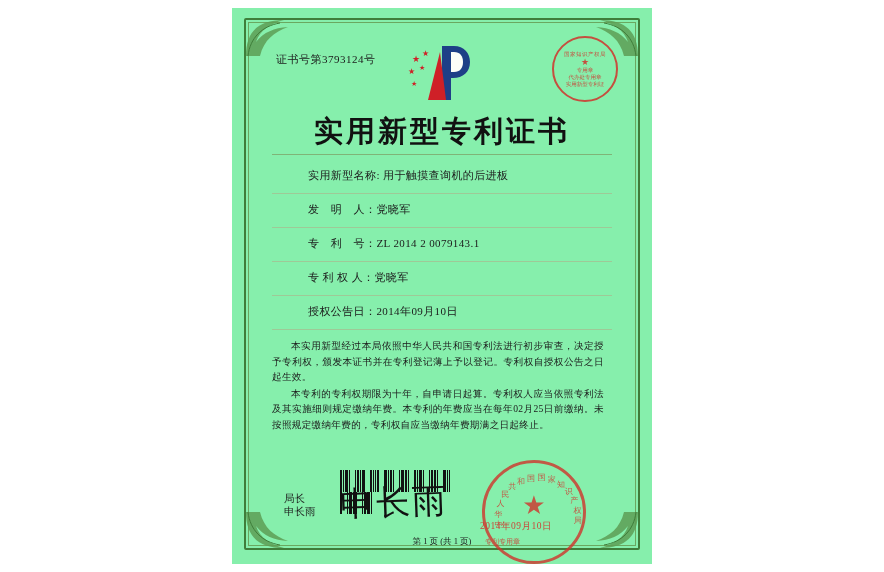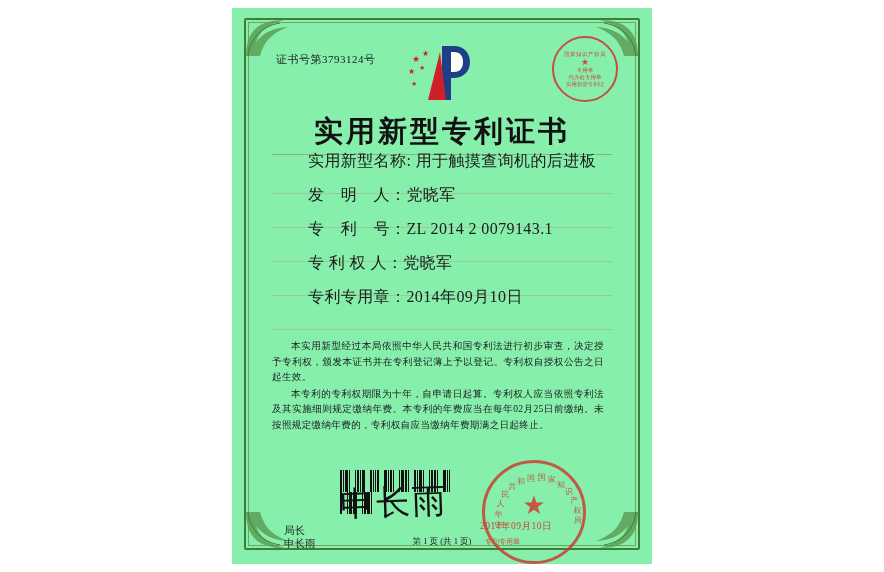--- a/index.html
+++ b/index.html
@@ -122,22 +122,22 @@
     top: 152px;
   }
   .field-row {
     position: relative;
     height: 33px;
     border-bottom: 1px solid #9ec997;
   }
   .field-row .ftext {
     position: absolute;
     left: 36px;
-    bottom: 21px;
-    font-size: 16px;
+    bottom: 10px;
+    font-size: 11px;
     color: #1b1b1b;
     white-space: nowrap;
     letter-spacing: 0.4px;
   }
   .paras {
     position: absolute;
     left: 40px;
     right: 40px;
     top: 330px;
     font-size: 9.6px;
@@ -164,21 +164,20 @@
     margin-right: 1px;
     vertical-align: top;
   }
   .director-block {
     position: absolute;
     left: 52px;
     top: 484px;
     font-size: 10.5px;
     line-height: 13px;
     color: #1b1b1b;
-    margin-top: 32px;
   }
   .signature {
     position: absolute;
     left: 108px;
     top: 472px;
     font-size: 34px;
     font-family: "Liberation Serif", serif;
     color: #111;
     letter-spacing: 2px;
     transform: rotate(-2deg);
@@ -302,21 +301,21 @@
       <div class="field-row">
         <div class="ftext">发　明　人：党晓军</div>
       </div>
       <div class="field-row">
         <div class="ftext">专　利　号：ZL 2014 2 0079143.1</div>
       </div>
       <div class="field-row">
         <div class="ftext">专 利 权 人：党晓军</div>
       </div>
       <div class="field-row">
-        <div class="ftext">专利专用章：2014年09月10日</div>
+        <div class="ftext">授权公告日：2014年09月10日</div>
       </div>
     </div>
 
     <div class="paras">
       <p>本实用新型经过本局依照中华人民共和国专利法进行初步审查，决定授予专利权，颁发本证书并在专利登记薄上予以登记。专利权自授权公告之日起生效。</p>
       <p>本专利的专利权期限为十年，自申请日起算。专利权人应当依照专利法及其实施细则规定缴纳年费。本专利的年费应当在每年02月25日前缴纳。未按照规定缴纳年费的，专利权自应当缴纳年费期满之日起终止。</p>
     </div>
 
     <div class="barcode">
       <span style="width:2px"></span><span style="width:1px"></span><span style="width:3px"></span><span style="width:1px"></span>

